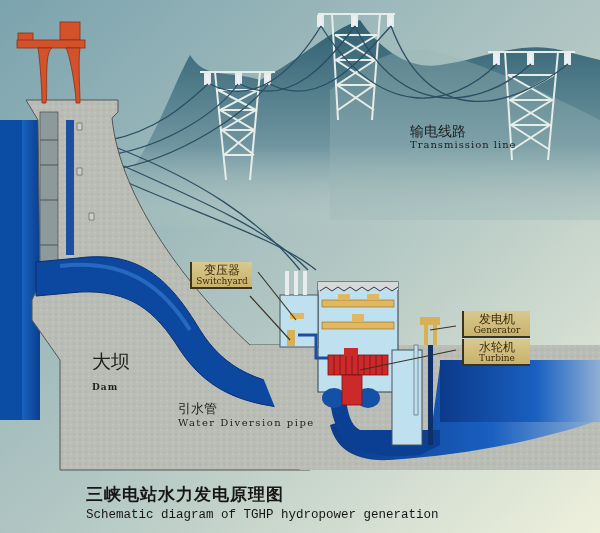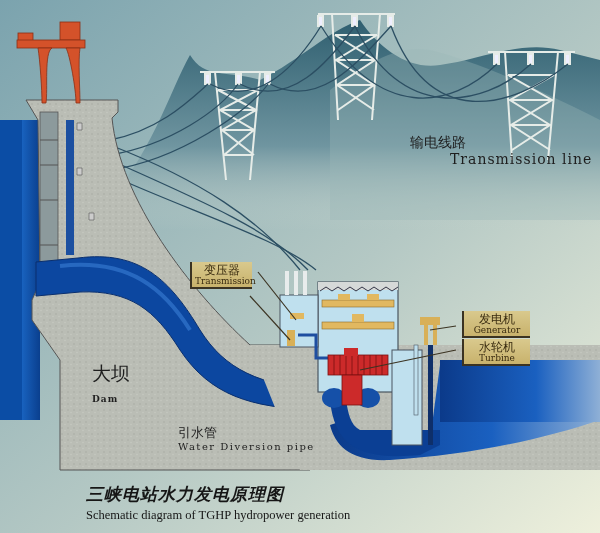--- a/index.html
+++ b/index.html
@@ -1,28 +1,28 @@
 <!DOCTYPE html>
 <html><head>
 <meta charset="utf-8">
 <style>
   html, body { margin:0; padding:0; }
   body { width:600px; height:533px; overflow:hidden; background:#d8dcc8; }
   .stage { position:relative; width:600px; height:533px; overflow:hidden; }
   svg.scene { position:absolute; left:0; top:0; }
   .label { position:absolute; font-family:"DejaVu Serif", serif; color:#1e1e1e; line-height:1; white-space:nowrap; }
-  .label .zh { display:block; font-family:Liberation Serif, serif;margin-top:12px; }
+  .label .zh { display:block; font-family:Liberation Sans, sans-serif; }
   .label .en { display:block; letter-spacing:1px; }
   .tag { position:absolute; background:linear-gradient(#d9c98d,#c8b26c); border-left:2px solid #3b3322; border-bottom:2px solid #3b3322;
          font-family:"DejaVu Serif", serif; color:#3a2c10; text-align:center; line-height:1; padding:2px 3px 1px; box-sizing:border-box; }
   .tag .zh { display:block; font-family:"DejaVu Sans", sans-serif; font-size:12px; }
   .tag .en { display:block; font-size:9px; margin-top:1px; }
   .title { position:absolute; left:86px; top:483px; color:#161616; }
-  .title .zh { font-family:"DejaVu Sans", sans-serif; font-size:17px; font-weight:bold; letter-spacing:1px; display:block;font-style:italic; }
-  .title .en { font-family:Liberation Serif, serif; font-size:12.5px; display:block; margin-top:2px; }
+  .title .zh { font-family:"DejaVu Sans", sans-serif; font-size:17px; font-weight:bold; letter-spacing:1px; display:block; }
+  .title .en { font-family:Liberation Mono, monospace; font-size:12.5px; display:block; margin-top:2px; }
 </style>
 </head>
 <body>
 
 <div class="stage">
 
 <svg class="scene" width="600" height="533" viewBox="0 0 600 533">
   <defs>
     <linearGradient id="sky" x1="0" y1="0" x2="1" y2="1">
       <stop offset="0" stop-color="#7ba3ae"></stop>
@@ -174,45 +174,45 @@
   <g stroke="#3b3322" stroke-width="1.2" fill="none">
     <path d="M258 272 L296 320"></path>
     <path d="M250 296 L290 340"></path>
     <path d="M456 326 L430 330"></path>
     <path d="M456 350 L360 370"></path>
   </g>
 </svg>
 
 <div class="label" style="left:410px; top:124px;">
   <span class="zh" style="font-size:14px;">输电线路</span>
-  <span class="en" style="font-size:14px; margin-top:2px;margin-left:40px;">Transmission line</span>
+  <span class="en" style="font-size:10px; margin-top:2px;">Transmission line</span>
 </div>
 
 
 <div class="tag" style="left:190px; top:262px; width:62px;">
   <span class="zh">变压器</span>
-  <span class="en">Transmission</span>
+  <span class="en">Switchyard</span>
 </div>
 
 <div class="tag" style="left:462px; top:339px; width:68px;">
   <span class="zh">水轮机</span>
   <span class="en">Turbine</span>
 </div>
 
 <div class="tag" style="left:462px; top:311px; width:68px;">
   <span class="zh">发电机</span>
   <span class="en">Generator</span>
 </div>
 
 <div class="label" style="left:92px; top:352px;">
   <span class="zh" style="font-size:19px;">大坝</span>
   <span class="en" style="font-size:9px; margin-top:12px; font-weight:bold;">Dam</span>
 </div>
 
-<div class="label" style="left:178px; top:414px;">
+<div class="label" style="left:178px; top:402px;">
   <span class="zh" style="font-size:13px;">引水管</span>
   <span class="en" style="font-size:10px; margin-top:3px; letter-spacing:1.5px;">Water Diversion pipe</span>
 </div>
 
 <div class="title">
   <span class="zh">三峡电站水力发电原理图</span>
   <span class="en">Schematic diagram of TGHP hydropower generation</span>
 </div>
 
 </div>

